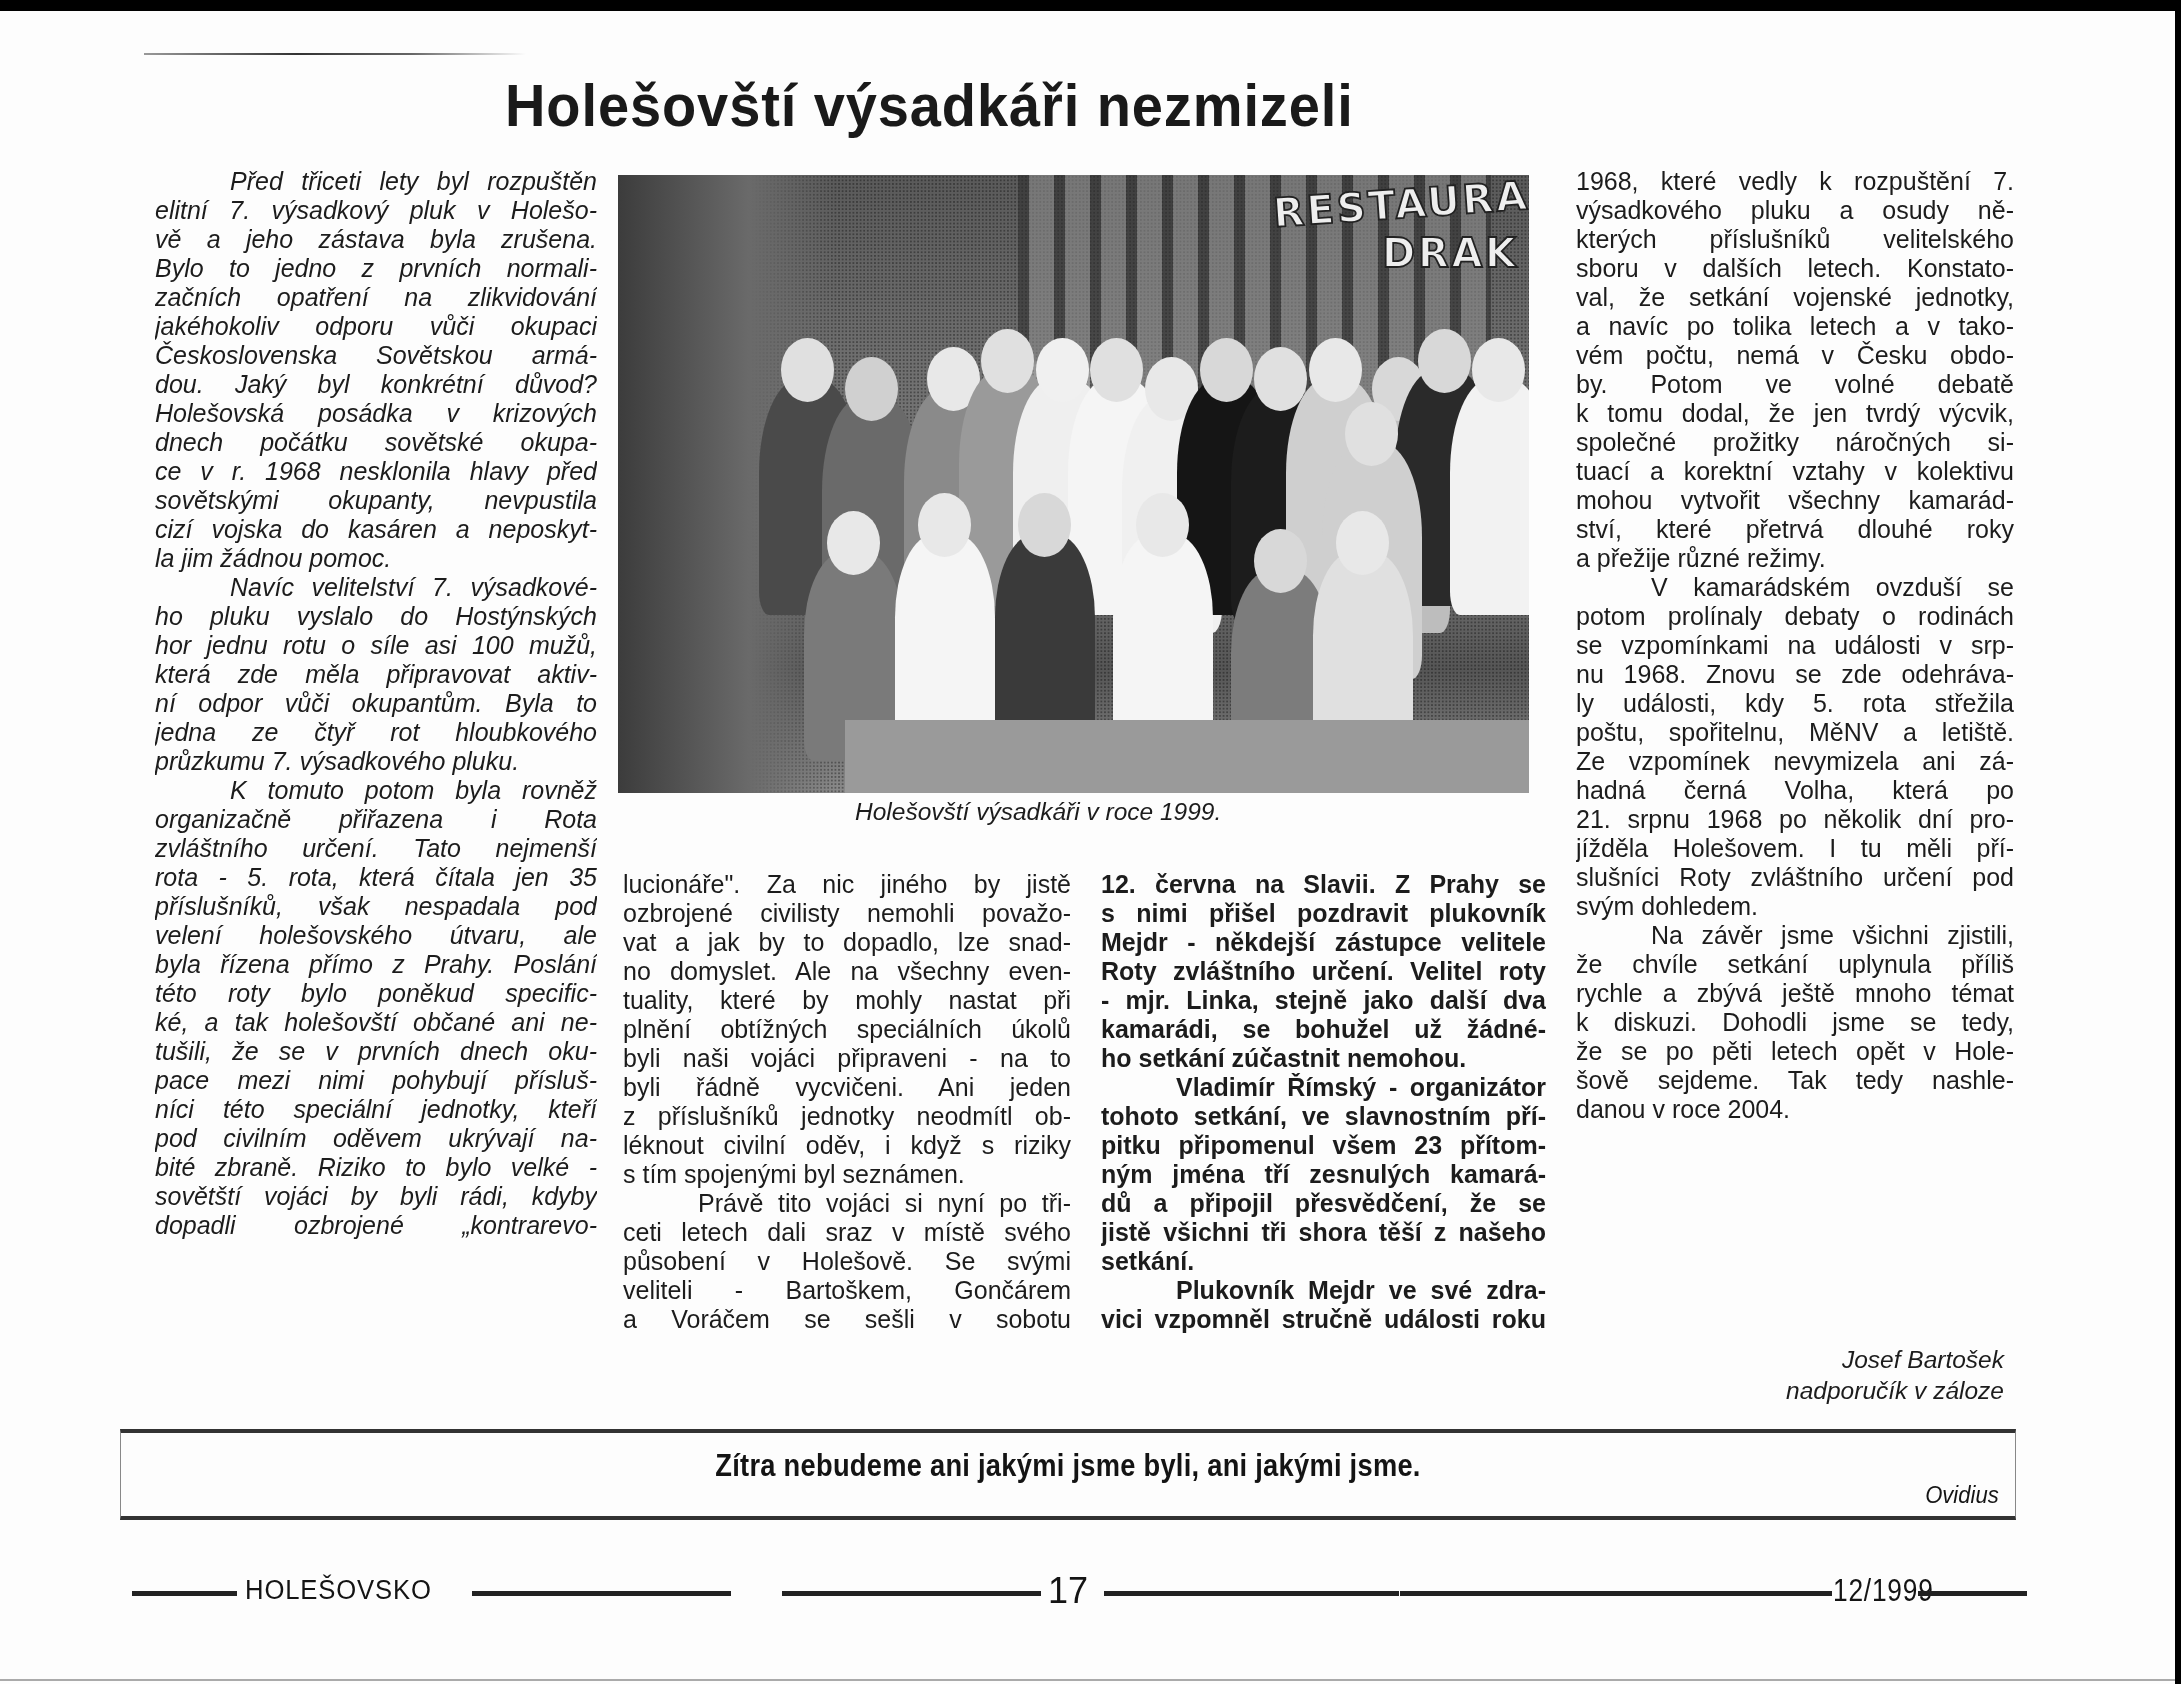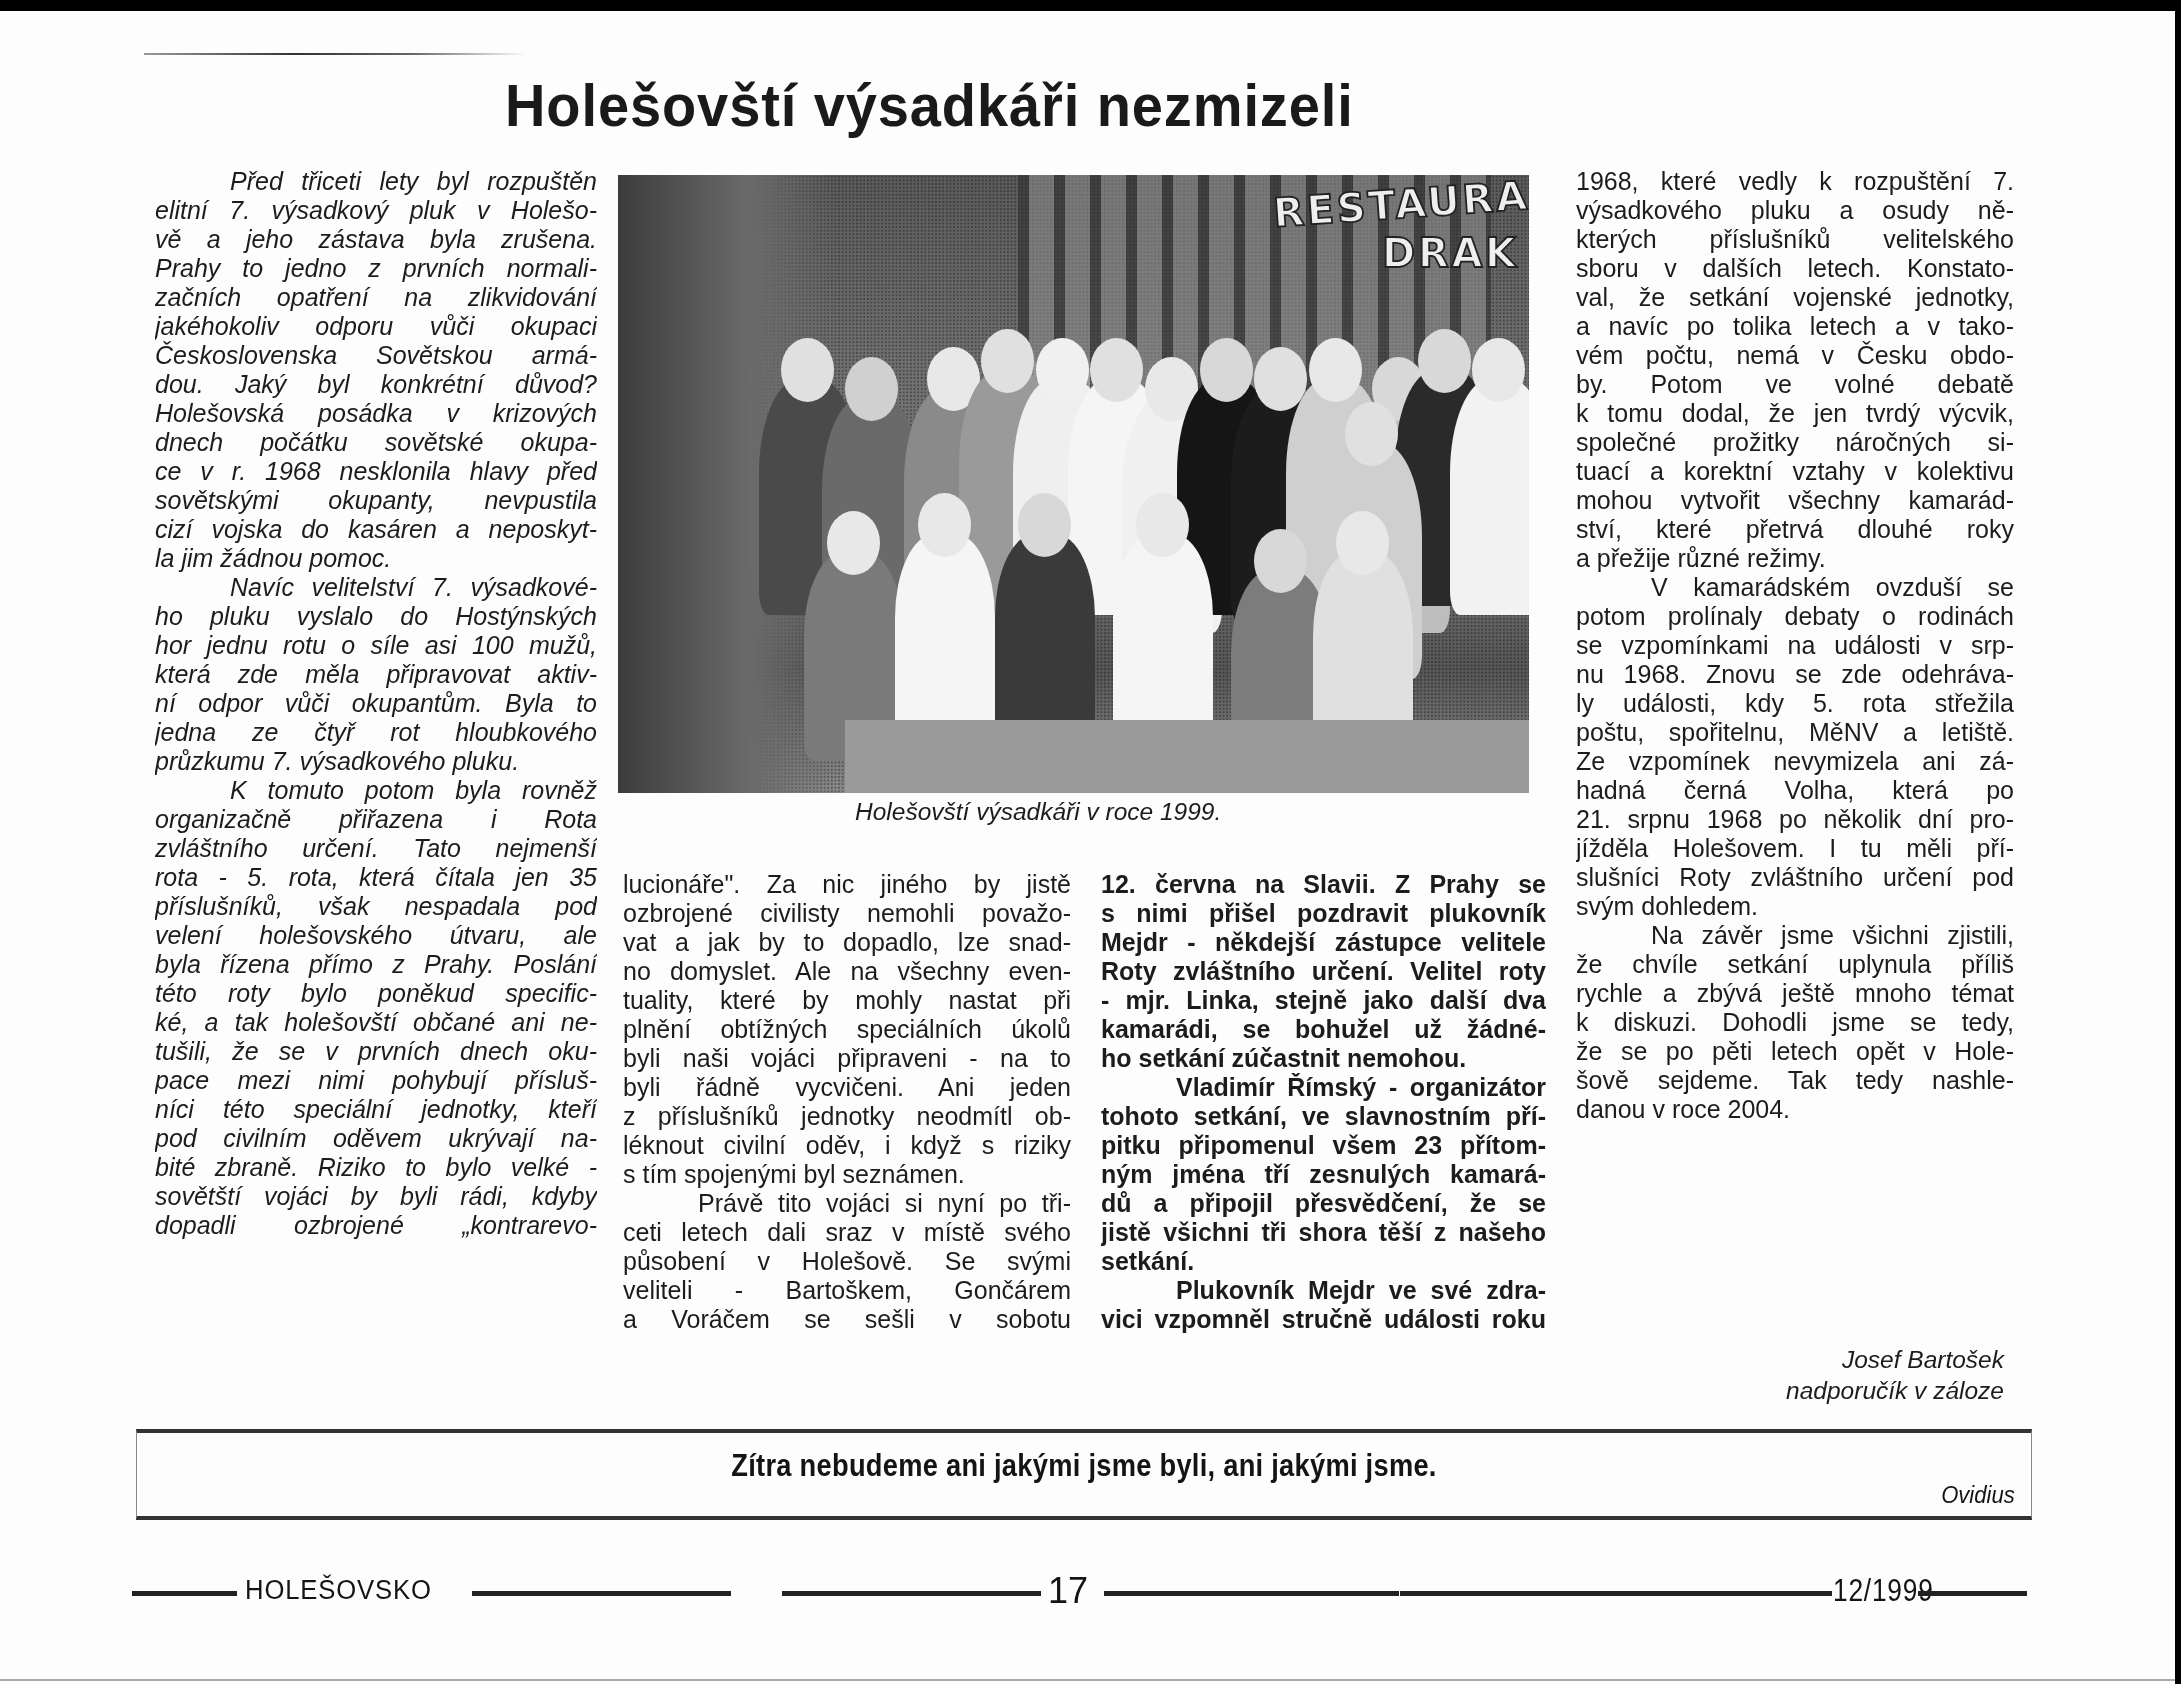--- a/index.html
+++ b/index.html
@@ -74,21 +74,21 @@
     position: absolute; left: 855px; top: 787px; font-style: italic; font-size: 24.5px; color: #1c1c1c;
     white-space: nowrap;
   }
   .signature {
     position: absolute; right: 171px; font-style: italic; font-size: 24.5px; color: #1c1c1c; text-align: right;
   }
   .sig1 { top: 1335px; }
   .sig2 { top: 1366px; }
 
   .quote-box {
-    position: absolute; left: 136px; top: 1418px; width: 1896px; height: 91px;
+    position: absolute; left: 120px; top: 1418px; width: 1896px; height: 91px;
     border-top: 4.5px solid #333; border-bottom: 4.5px solid #333;
     border-left: 1.8px solid #888; border-right: 1.8px solid #888;
     box-sizing: border-box;
   }
   .quote-text {
     position: absolute; left: 0; width: 100%; top: 14.5px; text-align: center;
     font-family: "Liberation Sans", sans-serif; font-weight: 700; font-size: 31px; letter-spacing: 0.3px;
     transform: scaleX(0.88);
   }
   .quote-author {
@@ -124,21 +124,21 @@
       <span class="ln indent">
         <span class="ln-inner">Před třiceti lety byl rozpuštěn</span>
       </span>
       <span class="ln">
         <span class="ln-inner">elitní 7. výsadkový pluk v Holešo-</span>
       </span>
       <span class="ln">
         <span class="ln-inner">vě a jeho zástava byla zrušena.</span>
       </span>
       <span class="ln">
-        <span class="ln-inner">Prahy to jedno z prvních normali-</span>
+        <span class="ln-inner">Bylo to jedno z prvních normali-</span>
       </span>
       <span class="ln">
         <span class="ln-inner">začních opatření na zlikvidování</span>
       </span>
       <span class="ln">
         <span class="ln-inner">jakéhokoliv odporu vůči okupaci</span>
       </span>
       <span class="ln">
         <span class="ln-inner">Československa Sovětskou armá-</span>
       </span>

